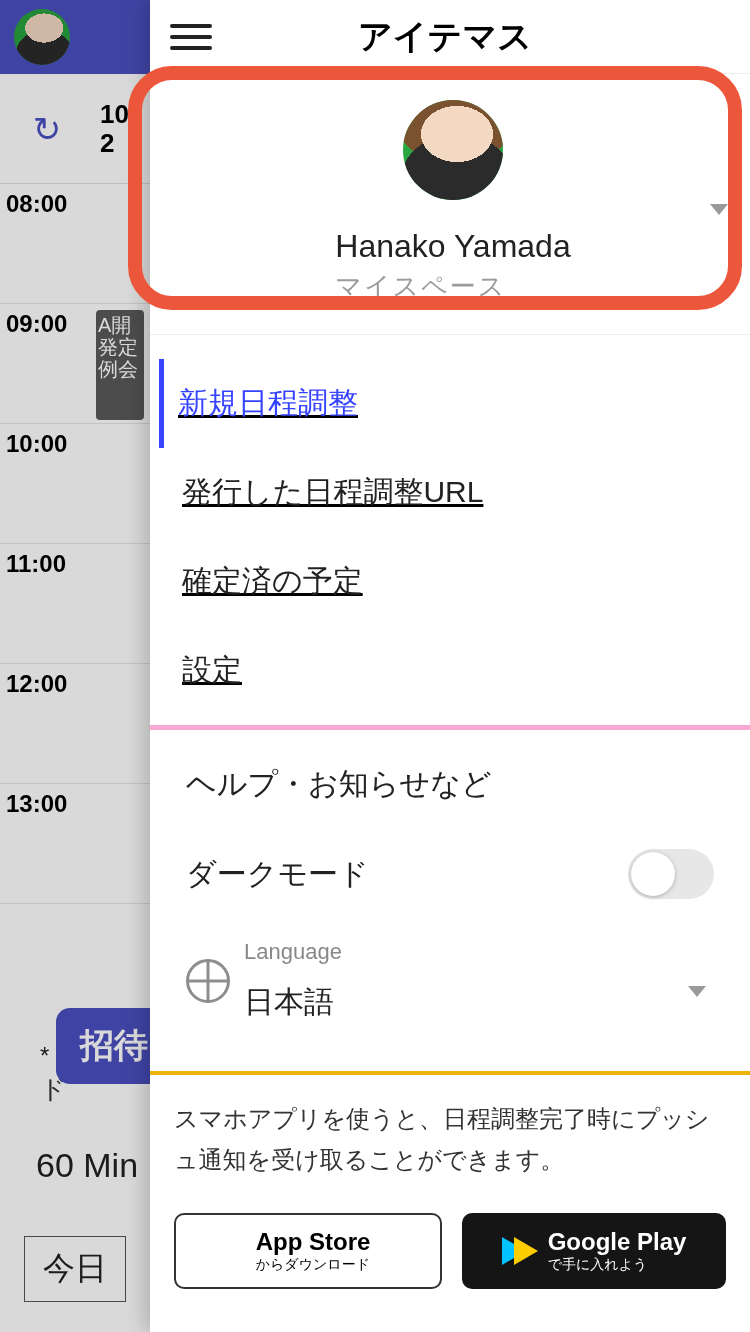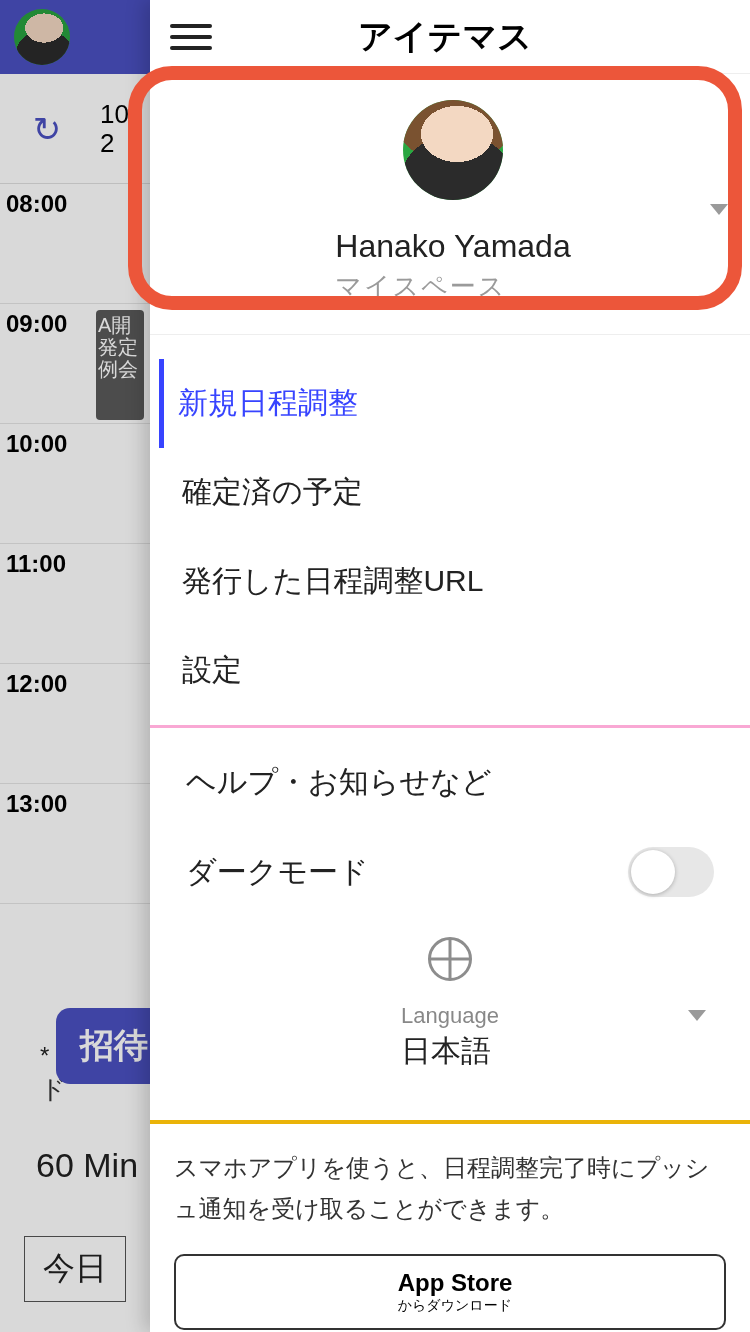--- a/index.html
+++ b/index.html
@@ -6,21 +6,21 @@
   html, body { width: 750px; height: 1332px; overflow: hidden; font-family: -apple-system, "Hiragino Sans", "Hiragino Kaku Gothic ProN", Meiryo, sans-serif; }
   body { position: relative; background: #fff; }
 
   
   .underlay { position: absolute; inset: 0; background: #fff; }
   .topbar { height: 74px; background: #4b50c1; display: flex; align-items: center; padding: 0 14px; }
   .avatar-sm { width: 56px; height: 56px; border-radius: 50%; background: radial-gradient(circle at 55% 40%, #fff 0 30%, #29a23f 31% 75%, #37c450 76% 100%); overflow: hidden; position: relative; }
   .avatar-sm::after { content:""; position:absolute; inset:0; background: radial-gradient(ellipse 34% 26% at 54% 34%, #f3d8c2 0 100%, transparent 0), radial-gradient(ellipse 50% 40% at 54% 78%, #2b2b2b 0 100%, transparent 0); }
   .sub-head { display:flex; align-items:center; height:110px; border-bottom:1px solid #e0e0e0; }
   .refresh { width:94px; display:flex; align-items:center; justify-content:center; color:#4b50c1; font-size:34px; }
-  .datecol { font-size:26px; font-weight:400; line-height:1.1; padding-left:6px; }
+  .datecol { font-size:26px; font-weight:700; line-height:1.1; padding-left:6px; }
   .timegrid { position:relative; }
   .hourrow { height:120px; border-bottom:1px solid #e6e6e6; display:flex; align-items:flex-start; }
   .hourrow .tlabel { width:94px; font-size:24px; font-weight:700; color:#000000; padding:6px 0 0 6px; }
   .event { position:absolute; left:96px; top:126px; width:48px; height:110px; background:#5a5a5a; color:#fff; border-radius:4px; font-size:20px; line-height:1.1; padding:4px 2px; }
   .invite-btn { position:absolute; left:56px; top:1008px; height:76px; padding:0 24px; background:#4b50c1; color:#fff; font-size:34px; font-weight:700; border-radius:14px; display:flex; align-items:center; }
   .star { position:absolute; left:40px; top:1042px; font-size:24px; color:#222; }
   .dot-cut { position:absolute; left:40px; top:1072px; font-size:26px; color:#333; }
   .duration { position:absolute; left:36px; top:1146px; font-size:34px; color:#222; }
   .today-chip { position:absolute; left:24px; top:1236px; border:1px solid #555; border-radius:0; padding:10px 18px; font-size:32px; color:#222; }
   .weeklabel { position:absolute; left:196px; top:1250px; font-size:32px; color:#222; }
@@ -37,41 +37,41 @@
 
   .profile { display:flex; align-items:center; gap:28px; padding:26px 28px 30px 34px; border-bottom:1px solid #eee; position:relative;flex-direction:column; }
   .avatar-lg { width:100px; height:100px; border-radius:50%; background: radial-gradient(circle at 55% 40%, #fff 0 28%, #2aa641 29% 100%); position:relative; overflow:hidden; }
   .avatar-lg::after { content:""; position:absolute; inset:0; background: radial-gradient(ellipse 36% 28% at 54% 34%, #f3d8c2 0 100%, transparent 0), radial-gradient(ellipse 56% 46% at 54% 80%, #2b2b2b 0 100%, transparent 0), radial-gradient(ellipse 60% 46% at 52% 18%, #7a5230 0 100%, transparent 0); }
   .profile-name { font-size:32px; color:#222; }
   .profile-sub { font-size:26px; color:#9a9a9a; margin-top:4px; letter-spacing:2px; }
   .chev { position:absolute; right:22px; top:50%; width:0; height:0; border-left:9px solid transparent; border-right:9px solid transparent; border-top:11px solid #9a9a9a; }
 
   .highlight-ring { position:absolute; top:66px; left:128px; width:614px; height:244px; border:14px solid #ec563a; border-radius:44px; pointer-events:none; }
 
-  .menu-list { padding:24px 11px 10px 28px; border-bottom:3px solid #f9a8d4; }
+  .menu-list { padding:24px 11px 10px 28px; border-bottom:5px solid #f9a8d4;text-decoration:underline; }
   .menu-item { font-size:30px; color:#222; padding:24px 4px; }
   .menu-item.active { color:#3744ff; border-left:5px solid #3744ff; padding-left:14px; margin-left:-19px; }
 
   .sect2 { padding:12px 32px 20px; border-bottom:4px solid #eab308; }
   .row { display:flex; align-items:center; justify-content:space-between; padding:22px 4px; font-size:30px; color:#222; }
   .toggle { width:86px; height:50px; border-radius:26px; background:#e7e7e7; position:relative; }
   .toggle .knob { position:absolute; left:3px; top:3px; width:44px; height:44px; border-radius:50%; background:#fff; box-shadow:0 1px 4px rgba(0,0,0,.25); }
 
-  .lang { display:flex; align-items:center; gap:22px; padding:18px 4px 28px; position:relative;flex-direction:column; }
+  .lang { display:flex; align-items:center; gap:14px; padding:18px 4px 28px; position:relative; }
   .globe { width:44px; height:44px; border-radius:50%; border:3px solid #8d8d8d; position:relative; }
   .globe::before, .globe::after { content:""; position:absolute; background:#8d8d8d; }
   .globe::before { left:50%; top:0; bottom:0; width:3px; transform:translateX(-50%); }
   .globe::after { top:50%; left:0; right:0; height:3px; transform:translateY(-50%); }
   .lang-label { font-size:22px; color:#888; }
-  .lang-val { font-size:30px; color:#222; margin-top:2px; }
+  .lang-val { font-size:30px; color:#222; margin-top:17px; }
   .lang .chev { right:12px; }
 
   .promo { padding:24px 24px 30px; }
   .promo-text { font-size:24px; color:#333; line-height:1.7; }
-  .stores { display:flex; gap:20px; margin-top:24px; }
+  .stores { display:flex; gap:20px; margin-top:32px; }
   .store { flex:1; height:76px; border-radius:10px; display:flex; align-items:center; justify-content:center; gap:10px; }
   .store.app { background:#fff; border:2px solid #333; }
   .store.play { background:#151515; color:#fff; }
   .store .big { font-size:24px; font-weight:700; }
   .store .sm { font-size:14px; }
   .apple { font-size:34px; line-height:1; }
   .tri { width:0; height:0; border-top:14px solid transparent; border-bottom:14px solid transparent; border-left:24px solid; position:relative; }
   .tri-wrap { display:flex; }
   .tri.a { border-left-color:#00c3ff; }
   .tri.b { border-left-color:#ffce00; margin-left:-12px; }
@@ -139,22 +139,22 @@
     <div class="avatar-lg"></div>
     <div>
       <div class="profile-name">Hanako Yamada</div>
       <div class="profile-sub">マイスペース</div>
     </div>
     <div class="chev"></div>
   </div>
 
   <div class="menu-list">
     <div class="menu-item active">新規日程調整</div>
+    <div class="menu-item">発行した日程調整URL</div>
     <div class="menu-item">確定済の予定</div>
-    <div class="menu-item">発行した日程調整URL</div>
     <div class="menu-item">設定</div>
   </div>
 
   <div class="sect2">
     <div class="row">
         <span>ヘルプ・お知らせなど</span>
       </div>
     <div class="row">
       <span>ダークモード</span>
       <div class="toggle">
@@ -174,17 +174,27 @@
   <div class="promo">
     <div class="promo-text">スマホアプリを使うと、日程調整完了時にプッシュ通知を受け取ることができます。</div>
     <div class="stores">
       <div class="store app">
         <span class="apple"></span>
         <div>
           <div class="big">App Store</div>
           <div class="sm">からダウンロード</div>
         </div>
       </div>
+      <div class="store play">
+        <div class="tri-wrap">
+          <div class="tri a"></div>
+            <div class="tri b"></div>
+        </div>
+        <div>
+          <div class="big">Google Play</div>
+          <div class="sm">で手に入れよう</div>
+        </div>
+      </div>
     </div>
   </div>
 </div>
 
 <div class="highlight-ring"></div>
 
 </body></html>

